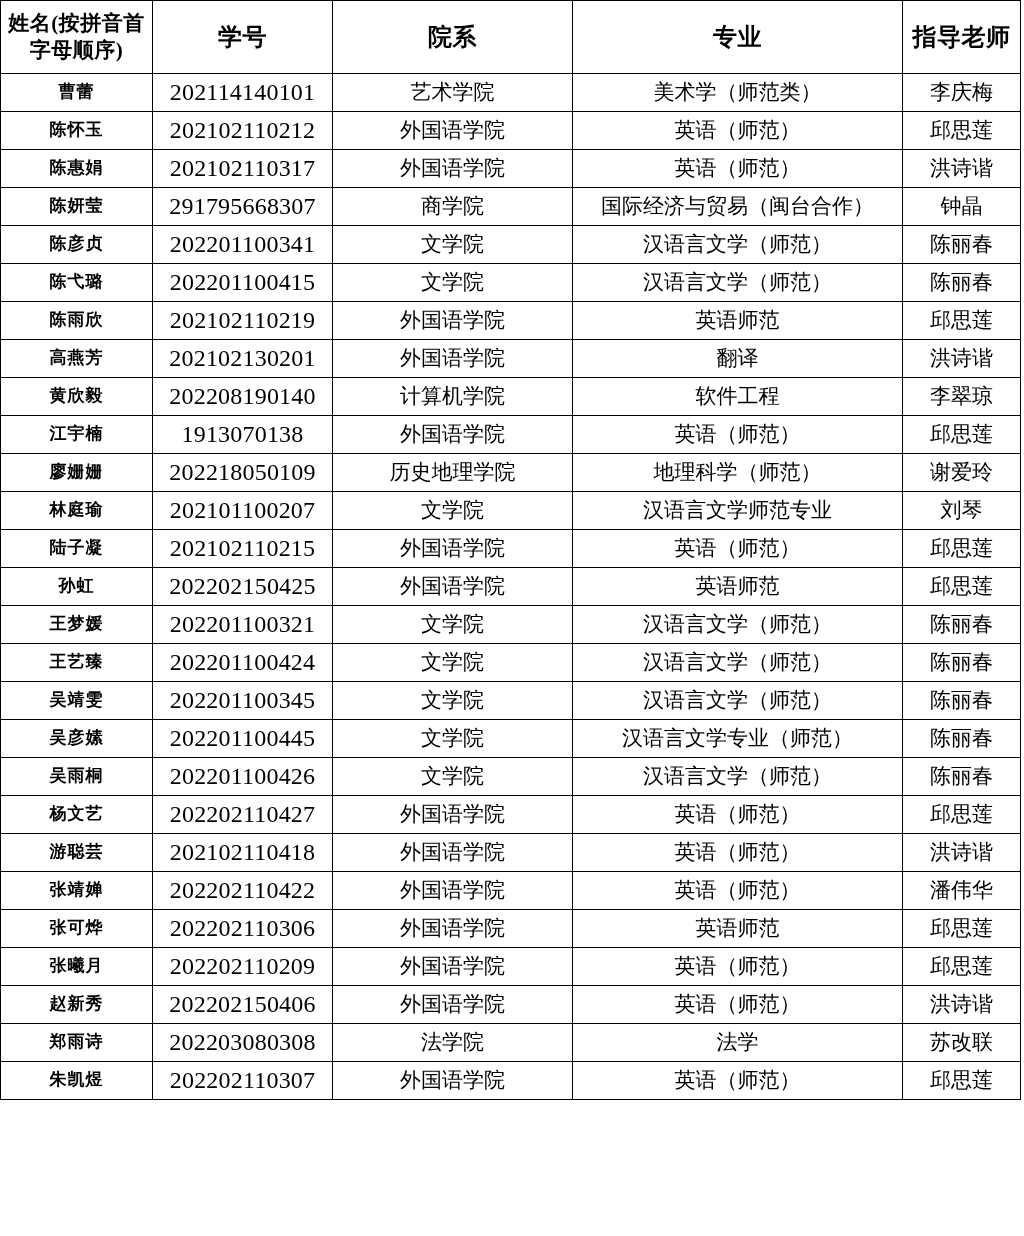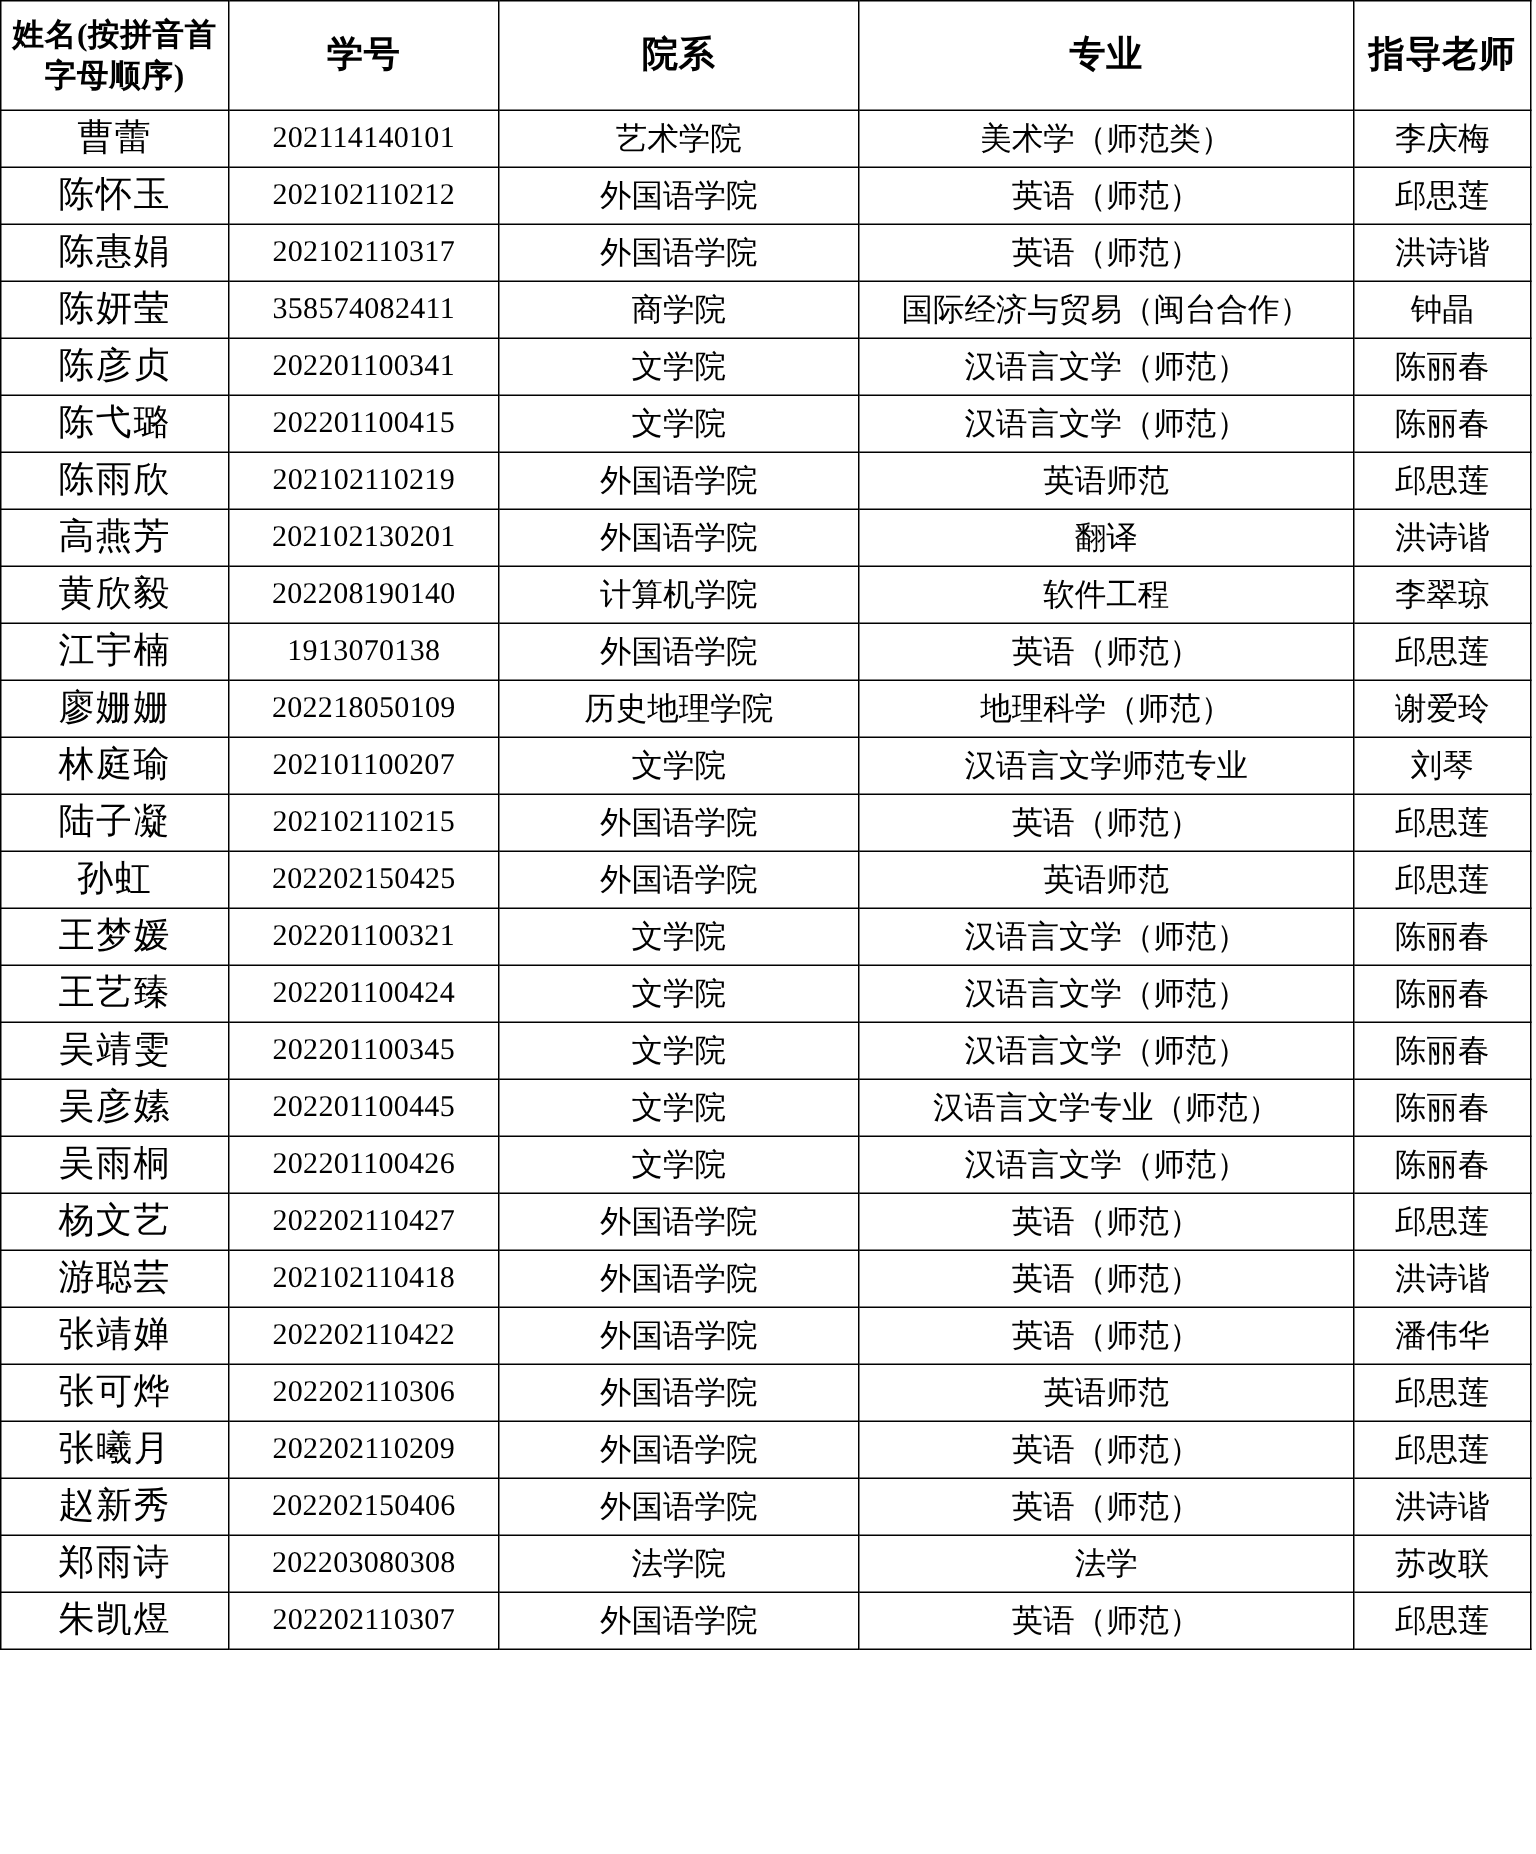--- a/index.html
+++ b/index.html
@@ -52,25 +52,26 @@
     font-size: 21px;
     line-height: 1.3;
     white-space: normal;
     padding: 0 6px;
   }
   table.roster tbody td {
     height: 37px;
     font-size: 21px;
   }
   table.roster tbody td.name-cell {
+    font-size: 17px;
+    letter-spacing: 1px;
+    font-weight: bold;
+  }
+  table.roster tbody td.id-cell {
     font-size: 24px;
-    letter-spacing: 1px;
-  }
-  table.roster tbody td.id-cell {
-    font-size: 20px;
     letter-spacing: 0.2px;
   }
   table.roster tbody td.school-cell,
   table.roster tbody td.major-cell,
   table.roster tbody td.mentor-cell {
     font-size: 21px;
   }
 </style>
 </head>
 <body>
@@ -110,21 +111,21 @@
       </tr>
       <tr>
         <td class="name-cell">陈惠娟</td>
         <td class="id-cell">202102110317</td>
         <td class="school-cell">外国语学院</td>
         <td class="major-cell">英语（师范）</td>
         <td class="mentor-cell">洪诗谐</td>
       </tr>
       <tr>
         <td class="name-cell">陈妍莹</td>
-        <td class="id-cell">358574082411</td>
+        <td class="id-cell">291795668307</td>
         <td class="school-cell">商学院</td>
         <td class="major-cell">国际经济与贸易（闽台合作）</td>
         <td class="mentor-cell">钟晶</td>
       </tr>
       <tr>
         <td class="name-cell">陈彦贞</td>
         <td class="id-cell">202201100341</td>
         <td class="school-cell">文学院</td>
         <td class="major-cell">汉语言文学（师范）</td>
         <td class="mentor-cell">陈丽春</td>

